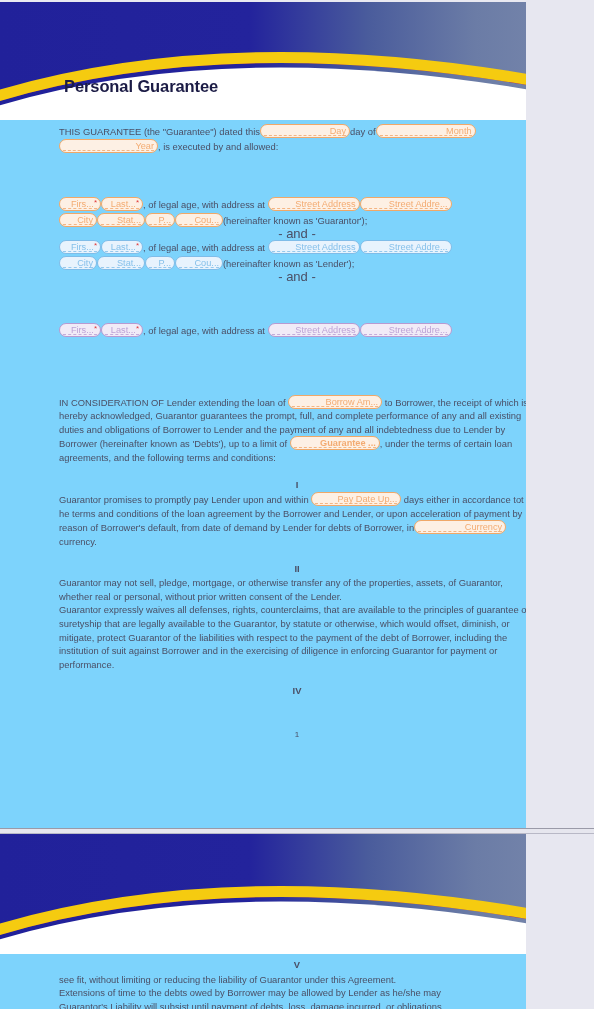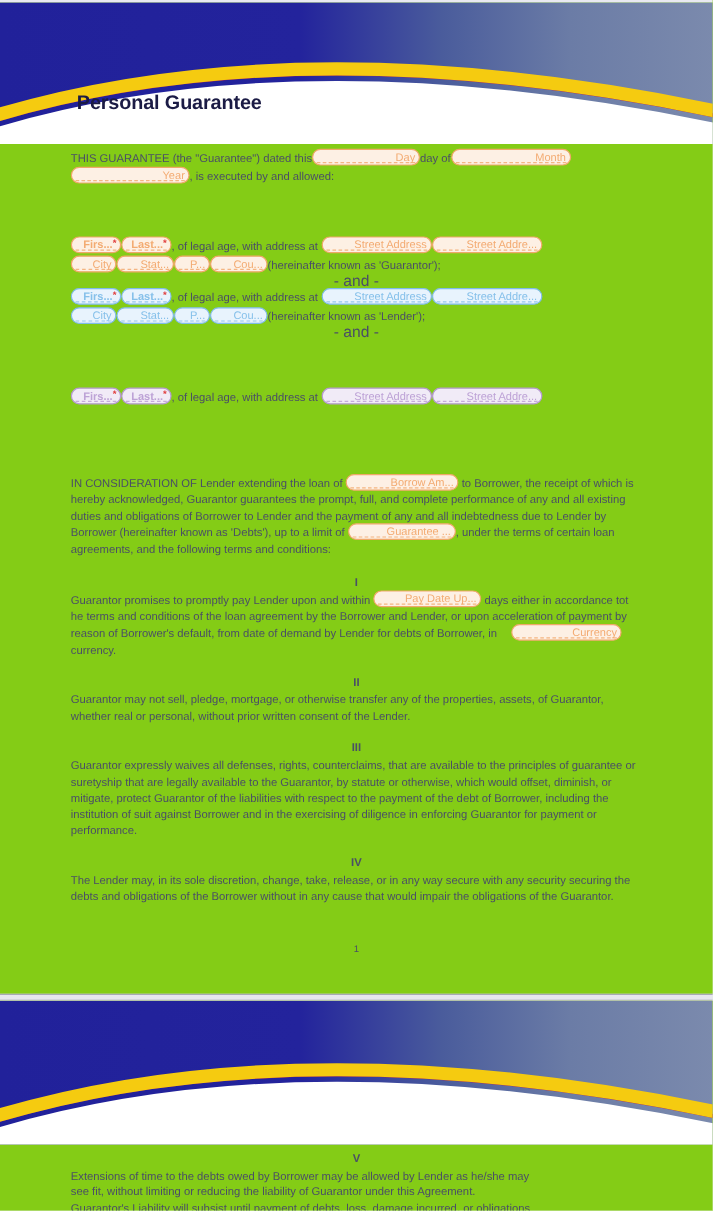--- a/index.html
+++ b/index.html
@@ -16,22 +16,22 @@
   .viewer {
     width: 594px;
     height: 1009px;
     position: relative;
     background: #e7e7f0;
   }
 
   
   .page {
     position: relative;
-    width: 594px;
-    background: #84cc16;
+    width: 526px;
+    background: #7dd3fc;
     overflow: hidden;
     padding-left: 16px;
   }
   .page-1 { height: 828px; }
   .page-2 { height: 175px; }
 
   .page-gap {
     width: 594px;
     height: 6px;
     background: #e6e6ee;
@@ -130,30 +130,30 @@
 
   
   .fld.orange { background: #fdf0e4; border-color: #f0a868; color: #f3ab72; }
   .fld.blue   { background: #e8f3fd; border-color: #7fbce8; color: #86c0ea; }
   .fld.purple { background: #f1ebf7; border-color: #b79ad2; color: #bda2d6; margin-top: 40px; }
 
   
   .w-day    { width: 90px; }
   .w-month  { width: 100px; }
   .w-year   { width: 99px; }
-  .w-name   { width: 42px; font-weight: bold; }
+  .w-name   { width: 42px; }
   .w-city   { width: 38px; }
   .w-state  { width: 48px; }
   .w-zip    { width: 30px; }
   .w-ctry   { width: 48px; }
   .w-addr   { width: 92px; }
   .w-amount { width: 94px; }
-  .w-guar   { width: 90px; }
+  .w-guar   { width: 90px; font-weight: bold; }
   .w-paydate{ width: 90px; }
-  .w-curr   { width: 92px; margin-left: 12px; }
+  .w-curr   { width: 92px; }
   .party { line-height: 14.5px; }
   .party-line { white-space: nowrap; }
   .inline-txt { font-size: 9.4px; color: #4a4f66; }
 
   .spacer-40 { height: 44px; }
   .spacer-12 { height: 12px; }
 </style>
 </head>
 <body>
 
@@ -244,25 +244,23 @@
       <div class="para">
         <span class="inline-txt">Guarantor promises to promptly pay Lender upon and within</span>
         <span class="fld orange w-paydate">Pay Date Up...</span>
         <span class="inline-txt">days either in accordance tot he terms and conditions of the loan agreement by the Borrower and Lender, or upon acceleration of payment by reason of Borrower's default, from date of demand by Lender for debts of Borrower, in</span><span class="fld orange w-curr">Currency</span>
         <span class="inline-txt">currency.</span>
       </div>
 
       <div class="roman">II</div>
       <div class="para para-text">Guarantor may not sell, pledge, mortgage, or otherwise transfer any of the properties, assets, of Guarantor, whether real or personal, without prior written consent of the Lender.</div>
 
-      <div class="roman">III</div>
       <div class="para para-text">Guarantor expressly waives all defenses, rights, counterclaims, that are available to the principles of guarantee or suretyship that are legally available to the Guarantor, by statute or otherwise, which would offset, diminish, or mitigate, protect Guarantor of the liabilities with respect to the payment of the debt of Borrower, including the institution of suit against Borrower and in the exercising of diligence in enforcing Guarantor for payment or performance.</div>
 
       <div class="roman">IV</div>
-      <div class="para para-text">The Lender may, in its sole discretion, change, take, release, or in any way secure with any security securing the debts and obligations of the Borrower without in any cause that would impair the obligations of the Guarantor.</div>
 
       <div class="page-num">1</div>
     </div>
   </div>
 
   <div class="page-gap"></div>
 
   <div class="page page-2">
     <div class="banner">
       <svg width="594" height="120" viewBox="0 0 594 120">
@@ -270,19 +268,19 @@
           <rect x="0" y="0" width="594" height="120" fill="url(#bgrad)"></rect>
           <path d="M-40,118 Q240,20 640,112 L640,130 L-40,130 Z" fill="#ffffff"></path>
           <path d="M-40,112 Q240,14 640,106" stroke="#a81a5a" stroke-width="3.2" fill="none"></path>
           <path d="M-40,108 Q240,10 640,102" stroke="#f5cb10" stroke-width="11" fill="none"></path>
         </g>
       </svg>
     </div>
 
     <div class="content" style="top:124px;">
       <div class="roman" style="margin-top:0;">V</div>
+      <div>see fit, without limiting or reducing the liability of Guarantor under this Agreement.</div>
       <div>Extensions of time to the debts owed by Borrower may be allowed by Lender as he/she may</div>
-      <div>see fit, without limiting or reducing the liability of Guarantor under this Agreement.</div>
       <div>Guarantor's Liability will subsist until payment of debts, loss, damage incurred, or obligations</div>
     </div>
   </div>
 
 </div>
 
 </body></html>

